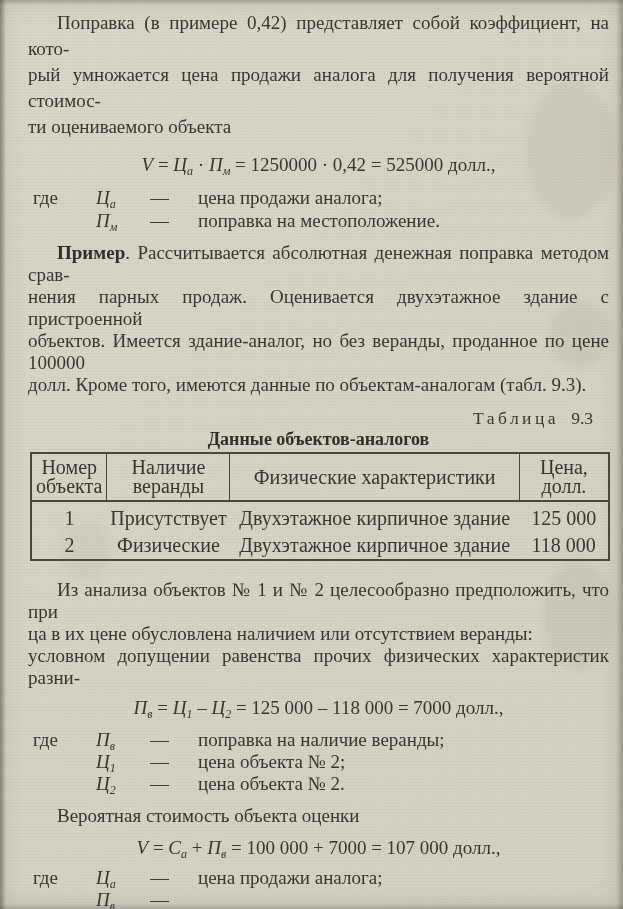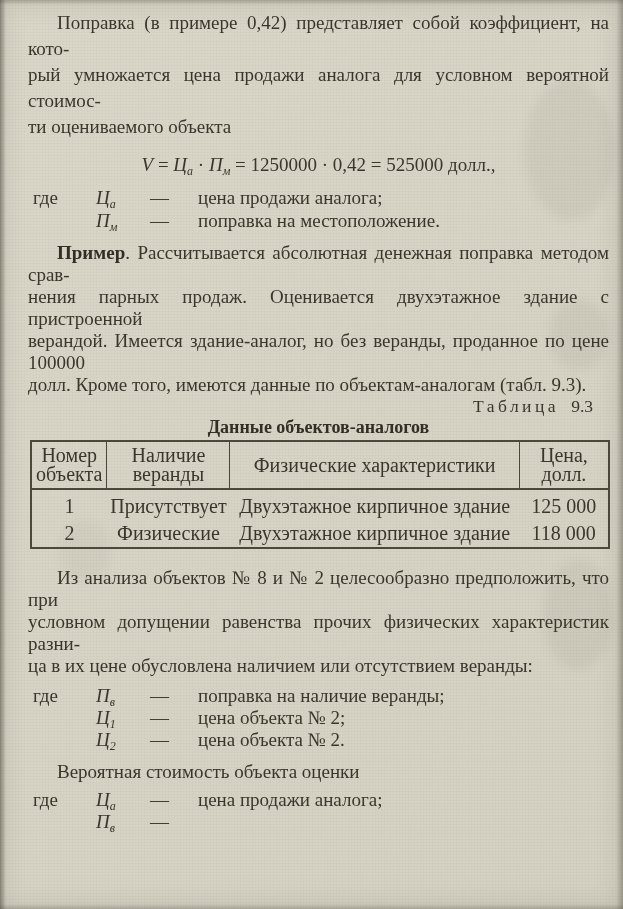--- a/index.html
+++ b/index.html
@@ -56,21 +56,21 @@
 
   .where{font-size:19px;}
   .w1{margin-top:8px;line-height:23px;}
   .w2{margin-top:8px;line-height:22px;}
   .w3{margin-top:6px;line-height:22px;}
   .wrow{display:flex;align-items:baseline;padding-left:5px;gap:24px;}
   .wlab{flex:0 0 39px;}
   .wsym{flex:0 0 30px;}
   .wdash{margin-right:5px;}
 
-  .tcap{margin-top:0;text-align:right;font-size:17.5px;line-height:20px;padding-right:16px;}
+  .tcap{margin-top:12px;text-align:right;font-size:17.5px;line-height:20px;padding-right:16px;}
   .tcap-word{letter-spacing:3.5px;}
   .tcap-num{margin-left:12px;}
 
   .ttitle{margin-top:0;text-align:center;font-weight:bold;font-size:18px;line-height:22px;color:#332f24;}
 
   table.analog{margin-top:2px;margin-left:2px;width:580px;border-collapse:collapse;
     border:2px solid #4b473a;font-size:20px;}
   table.analog thead th{
     font-weight:normal;text-align:center;vertical-align:middle;
     line-height:19px;padding:4px 2px;border-bottom:2px solid #4b473a;}
@@ -89,21 +89,21 @@
   <div class="scan-edge-bottom"></div>
   <div class="ghost g1"></div>
   <div class="ghost g2"></div>
   <div class="ghost g3"></div>
   <div class="ghost g4"></div>
 
   <div class="content">
 
     <div class="para p1" data-indent="true">
         <div class="tline just">Поправка (в примере 0,42) представляет собой коэффициент, на кото-</div>
-        <div class="tline just">рый умножается цена продажи аналога для условном вероятной стоимос-</div>
+        <div class="tline just">рый умножается цена продажи аналога для получения вероятной стоимос-</div>
         <div class="tline last">ти оцениваемого объекта</div>
       </div>
 
     <div class="formula f1"><span class="var">V</span> = <span class="var">Ц</span><sub class="fsub">а</sub> · <span class="var">П</span><sub class="fsub">м</sub> = 1250000 · 0,42 = 525000 долл.,</div>
 
     <div class="where w1">
         <div class="wrow">
           <span class="wlab">где</span>
           <span class="wsym"><span class="var">Ц</span><sub class="fsub">а</sub></span>
           <span class="wdash">—</span>
@@ -113,21 +113,21 @@
           <span class="wlab"></span>
           <span class="wsym"><span class="var">П</span><sub class="fsub">м</sub></span>
           <span class="wdash">—</span>
           <span class="wdesc">поправка на местоположение.</span>
         </div>
       </div>
 
     <div class="para p2" data-indent="true">
         <div class="tline just"><b class="lead">Пример</b>. Рассчитывается абсолютная денежная поправка методом срав-</div>
         <div class="tline just">нения парных продаж. Оценивается двухэтажное здание с пристроенной</div>
-        <div class="tline just">верандой. Имеется здание-аналог, но без веранды, проданное по цене 100000</div>
+        <div class="tline just">объектов. Имеется здание-аналог, но без веранды, проданное по цене 100000</div>
         <div class="tline last">долл. Кроме того, имеются данные по объектам-аналогам (табл. 9.3).</div>
       </div>
 
     <div class="tcap">
       <span class="tcap-word">Таблица</span><span class="tcap-num">9.3</span>
     </div>
 
     <div class="ttitle">Данные объектов-аналогов</div>
 
     <table class="analog">
@@ -155,25 +155,26 @@
           <tr>
             <td>2</td>
             <td>Физические</td>
             <td>Двухэтажное кирпичное здание</td>
             <td>118 000</td>
           </tr>
         </tbody>
     </table>
 
     <div class="para p3" data-indent="true">
-        <div class="tline just">Из анализа объектов № 8 и № 2 целесообразно предположить, что при</div>
+        <div class="tline just">Из анализа объектов № 1 и № 2 целесообразно предположить, что при</div>
+        <div class="tline last">ца в их цене обусловлена наличием или отсутствием веранды:</div>
         <div class="tline just">условном допущении равенства прочих физических характеристик разни-</div>
-        <div class="tline last">ца в их цене обусловлена наличием или отсутствием веранды:</div>
-      </div>
-
+      </div>
+
+    <div class="formula f2"><span class="var">П</span><sub class="fsub">в</sub> = <span class="var">Ц</span><sub class="fsub">1</sub> – <span class="var">Ц</span><sub class="fsub">2</sub> = 125 000 – 118 000 = 7000 долл.,</div>
 
     <div class="where w2">
         <div class="wrow">
           <span class="wlab">где</span>
           <span class="wsym"><span class="var">П</span><sub class="fsub">в</sub></span>
           <span class="wdash">—</span>
           <span class="wdesc">поправка на наличие веранды;</span>
         </div>
         <div class="wrow">
           <span class="wlab"></span>
@@ -186,20 +187,21 @@
           <span class="wsym"><span class="var">Ц</span><sub class="fsub">2</sub></span>
           <span class="wdash">—</span>
           <span class="wdesc">цена объекта № 2.</span>
         </div>
       </div>
 
     <div class="para p4" data-indent="true">
         <div class="tline last">Вероятная стоимость объекта оценки</div>
       </div>
 
+    <div class="formula f3"><span class="var">V</span> = <span class="var">С</span><sub class="fsub">а</sub> + <span class="var">П</span><sub class="fsub">в</sub> = 100 000 + 7000 = 107 000 долл.,</div>
 
     <div class="where w3">
         <div class="wrow">
           <span class="wlab">где</span>
           <span class="wsym"><span class="var">Ц</span><sub class="fsub">а</sub></span>
           <span class="wdash">—</span>
           <span class="wdesc">цена продажи аналога;</span>
         </div>
         <div class="wrow">
           <span class="wlab"></span>

